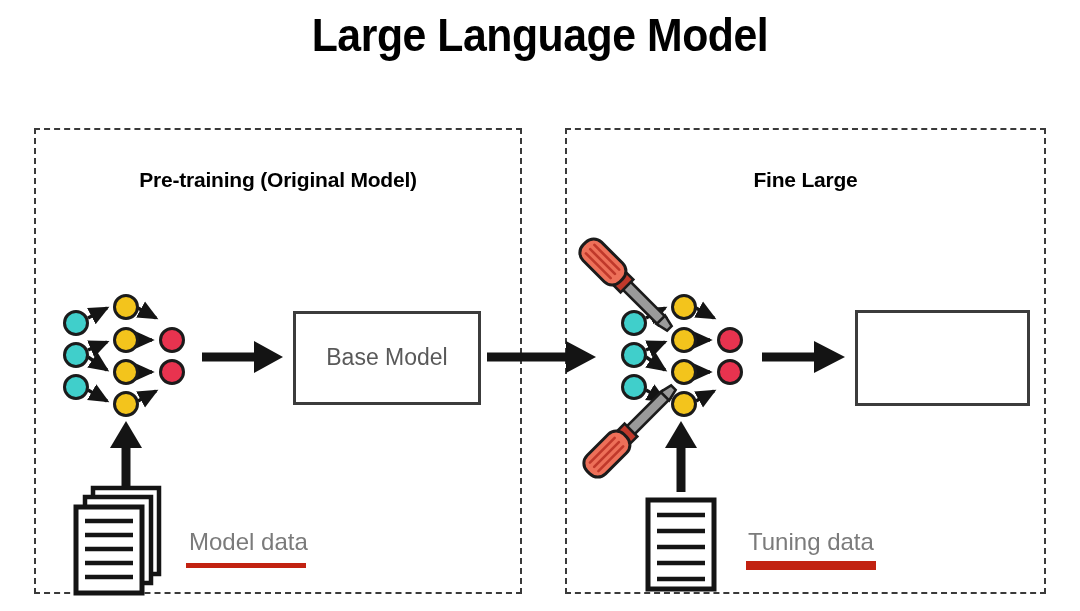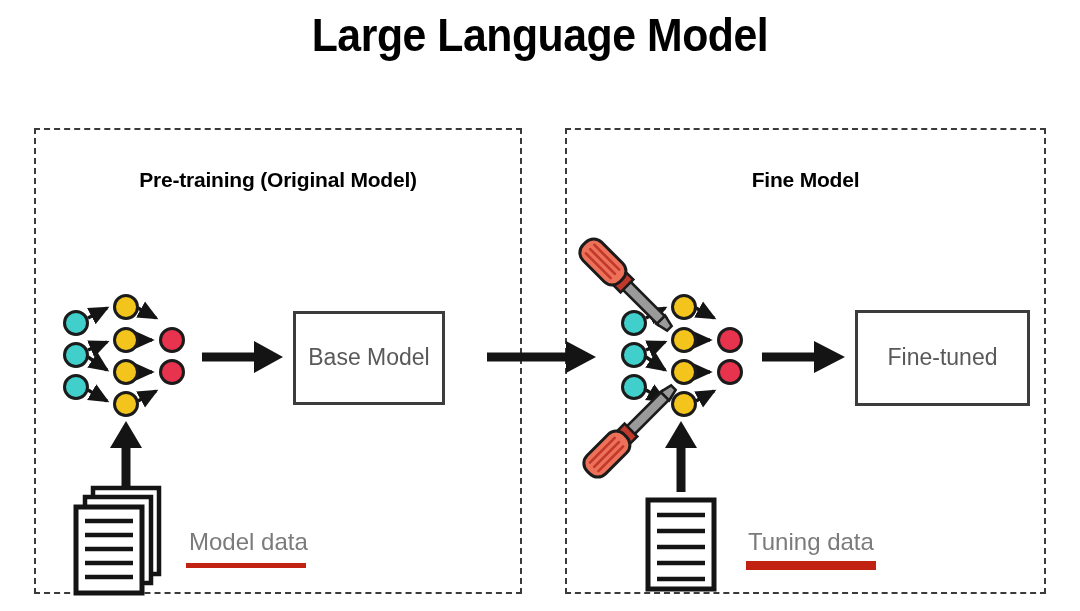--- a/index.html
+++ b/index.html
@@ -47,21 +47,21 @@
     background:#fff;
     box-sizing:border-box;
     display:flex;
     align-items:center;
     justify-content:center;
     text-align:center;
     color:#595959;
     font-size:23px;
     line-height:1.2;
   }
-  #base-model-box{left:293px;top:311px;width:152px;height:94px;}
+  #base-model-box{left:293px;top:311px;width:188px;height:94px;}
   #finetuned-model-box{left:855px;top:310px;width:175px;height:96px;}
   .data-label{
     position:absolute;
     color:#7b7b7b;
     font-size:24px;
     white-space:nowrap;
   }
   .data-underline{
     position:absolute;
     background:#c22211;
@@ -75,29 +75,28 @@
 </style>
 </head>
 <body>
 
 <div id="page-title">Large Language Model</div>
 
 <div class="panel" id="panel-left">
   <div class="panel-title">Pre-training (Original Model)</div>
 </div>
 <div class="panel" id="panel-right">
-  <div class="panel-title">Fine Model</div>
+  <div class="panel-title">Fine Large</div>
 </div>
 
 <div class="model-box" id="base-model-box">
   <span>Base Model</span>
 </div>
 <div class="model-box" id="finetuned-model-box">
   <div>
-    <div>Fine-tuned</div>
   </div>
 </div>
 
 <div class="data-label" style="left:189px;top:528px;">Model data</div>
 <div class="data-underline" style="left:186px;top:563px;width:120px;height:5px;"></div>
 
 <div class="data-label" style="left:748px;top:528px;">Tuning data</div>
 <div class="data-underline" style="left:746px;top:561px;width:130px;height:9px;"></div>
 
 <svg class="layer" viewBox="0 0 1080 611" xmlns="http://www.w3.org/2000/svg">

